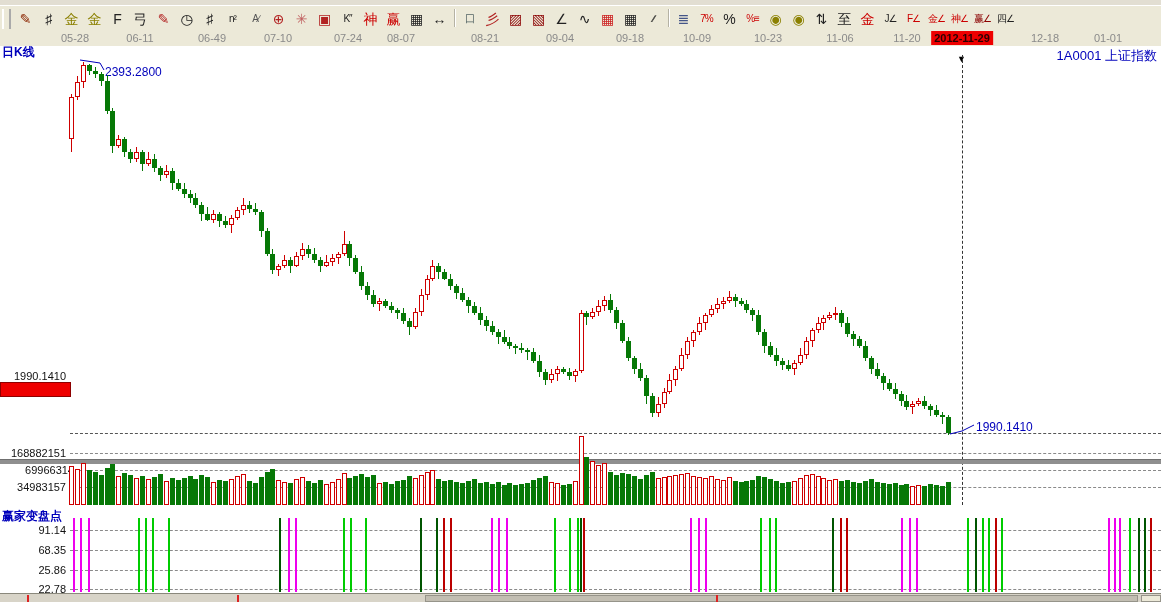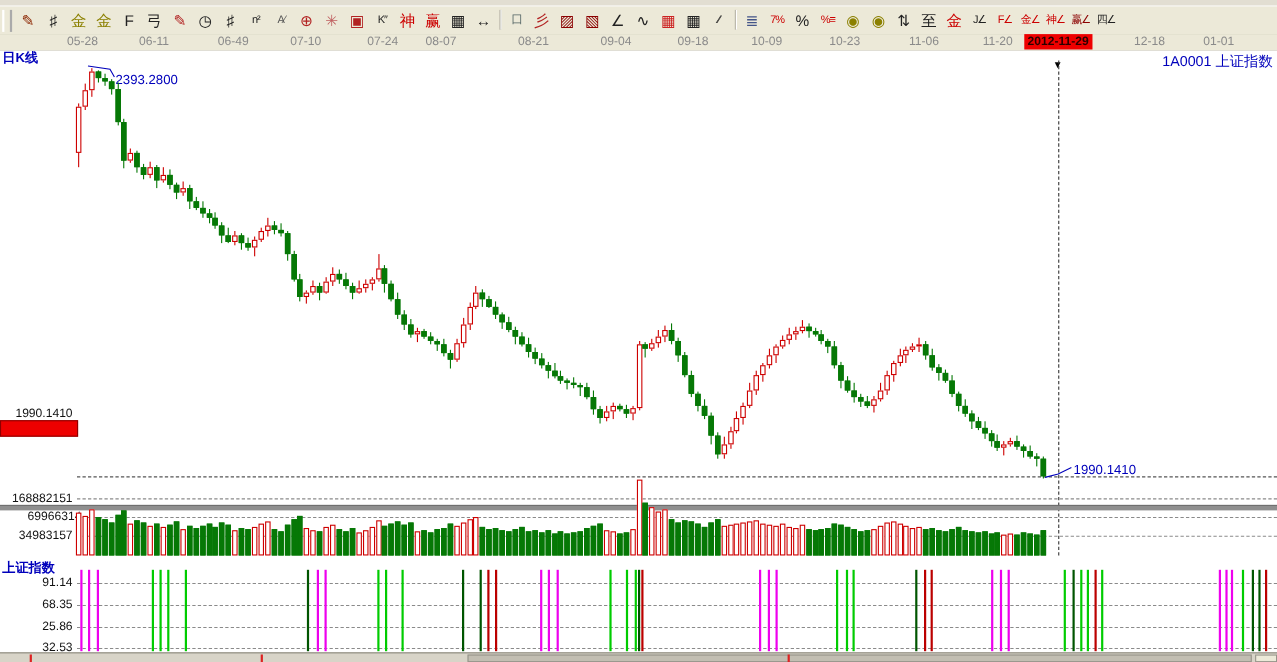--- a/index.html
+++ b/index.html
@@ -118,21 +118,21 @@
     </div>
 
   <div id="chart"></div>
 
   <div class="bluetxt" style="left:2px;top:44px;font-weight:bold;">日K线</div>
   <div class="bluetxt" style="right:4px;top:47px;font-size:13px;">1A0001 上证指数</div>
   <div class="bluetxt" style="left:105px;top:65px;">2393.2800</div>
   <div class="bluetxt" style="left:976px;top:420px;">1990.1410</div>
   <div id="leftprice">1990.1410</div>
   <div id="redbox"></div>
-  <div class="bluetxt" style="left:2px;top:508px;font-weight:bold;">上证指数</div>
+  <div class="bluetxt" style="left:2px;top:508px;font-weight:bold;">赢家变盘点</div>
   <div id="cross-arrow" style="left:957px;top:54px;">▼</div>
 
   <div class="dash-h" style="left:70px;top:433px;width:1091px;border-color:#555;"></div>
   <div class="dash-v" style="left:962px;top:55px;height:450px;"></div>
   <div id="panesep"></div>
 
   <svg width="1161" height="602">
     <polyline points="80,60 100,63 104,70" fill="none" stroke="#0000bb" stroke-width="1"></polyline>
     <polyline points="950,434 962,431 974,425" fill="none" stroke="#0000bb" stroke-width="1"></polyline>
   </svg>
@@ -149,21 +149,21 @@
     <div class="axlabel" style="left:10px;top:464px">69966314</div>
     <div class="dash-h" style="left:70px;top:470px;width:1091px"></div>
     <div class="axlabel" style="left:2px;top:481px">34983157</div>
     <div class="dash-h" style="left:70px;top:487px;width:1091px"></div>
     <div class="axlabel" style="left:2px;top:524px">91.14</div>
     <div class="dash-h" style="left:70px;top:530px;width:1091px"></div>
     <div class="axlabel" style="left:2px;top:544px">68.35</div>
     <div class="dash-h" style="left:70px;top:550px;width:1091px"></div>
     <div class="axlabel" style="left:2px;top:564px">25.86</div>
     <div class="dash-h" style="left:70px;top:570px;width:1091px"></div>
-    <div class="axlabel" style="left:2px;top:583px">32.53</div>
+    <div class="axlabel" style="left:2px;top:583px">22.78</div>
     <div class="dash-h" style="left:70px;top:589px;width:1091px"></div>
     <div class="candle-wick" style="left:71px;top:94px;width:1px;height:58px;background:#ce0000"></div>
     <div class="candle-body" style="left:69px;top:97px;width:5px;height:42px;box-sizing:border-box;background:#fff;border:1px solid #ce0000"></div>
     <div class="vol-bar" style="left:69px;top:466px;width:5px;height:39px;box-sizing:border-box;background:#fff;border:1px solid #ce0000"></div>
     <div class="candle-wick" style="left:77px;top:76px;width:1px;height:24px;background:#ce0000"></div>
     <div class="candle-body" style="left:75px;top:82px;width:5px;height:15px;box-sizing:border-box;background:#fff;border:1px solid #ce0000"></div>
     <div class="vol-bar" style="left:75px;top:469px;width:5px;height:36px;box-sizing:border-box;background:#fff;border:1px solid #ce0000"></div>
     <div class="candle-wick" style="left:83px;top:62px;width:1px;height:26px;background:#ce0000"></div>
     <div class="candle-body" style="left:81px;top:65px;width:5px;height:17px;box-sizing:border-box;background:#fff;border:1px solid #ce0000"></div>
     <div class="vol-bar" style="left:81px;top:463px;width:5px;height:42px;box-sizing:border-box;background:#fff;border:1px solid #ce0000"></div>

